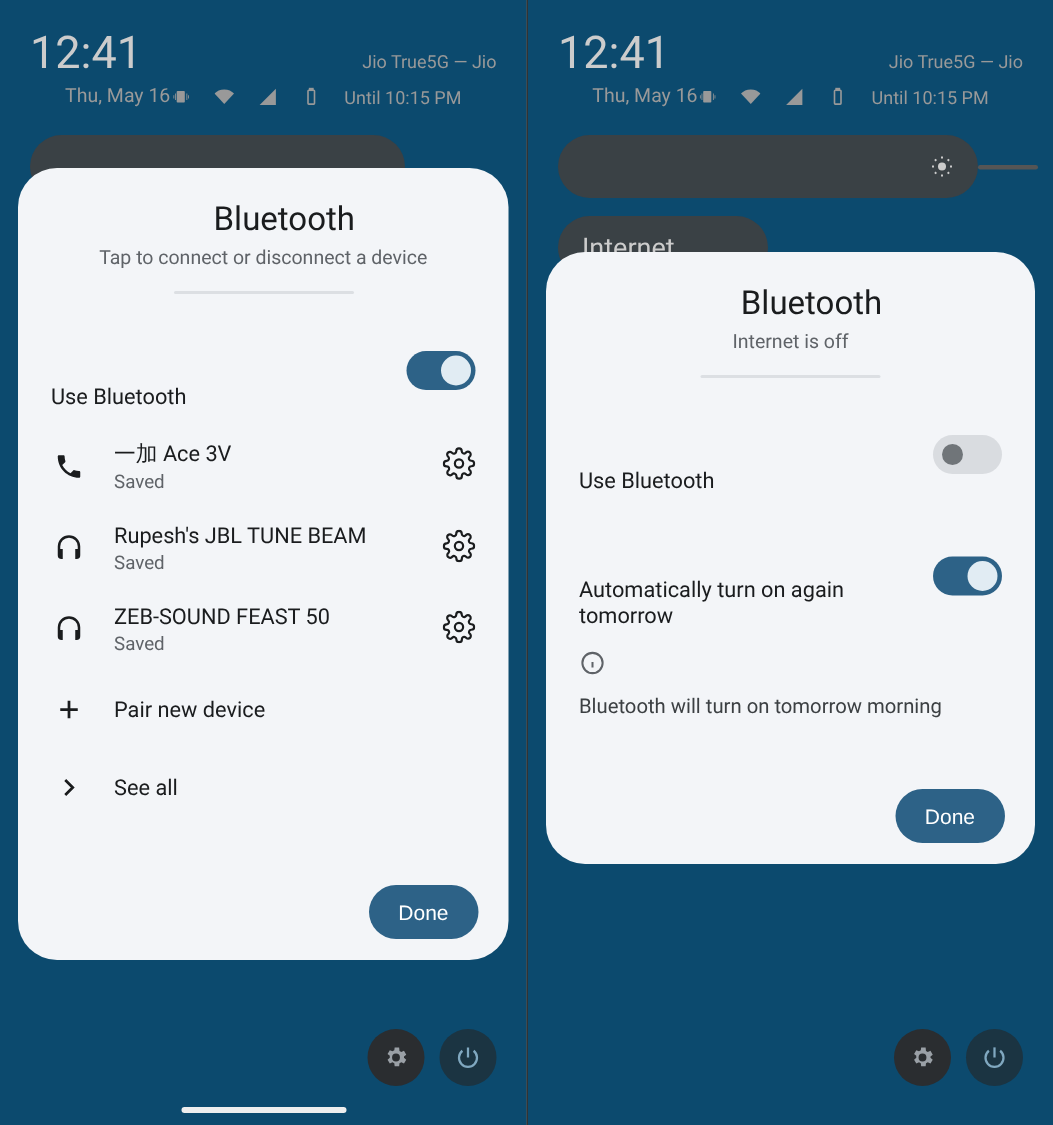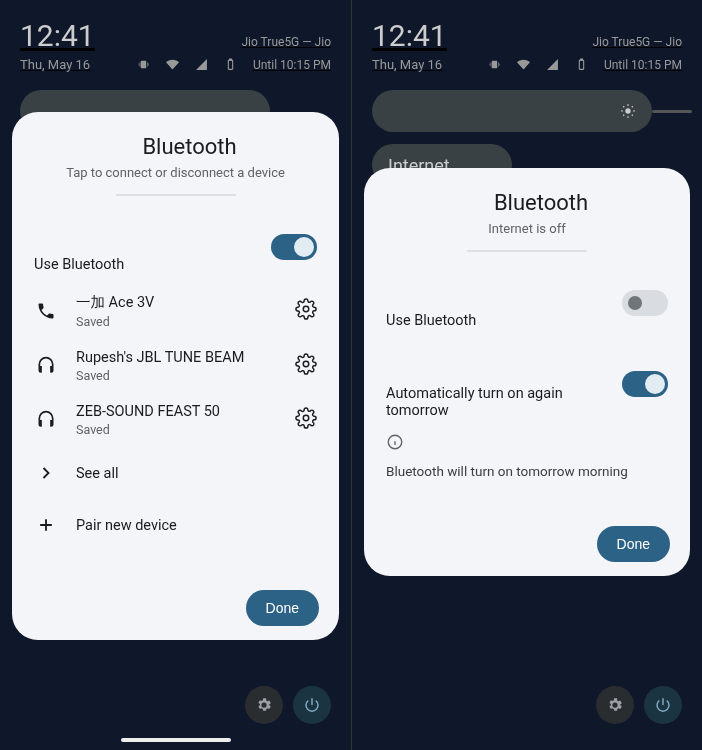--- a/index.html
+++ b/index.html
@@ -6,34 +6,33 @@
   body {
     width: 702px;
     height: 750px;
     background: #ccc;
     display: flex;
     font-family: -apple-system, "Segoe UI", Roboto, sans-serif;
   }
   .phone {
     width: 351px;
     height: 750px;
-    background: #0f172a;
+    background: #0c4a6e;
     position: relative;
     overflow: hidden;
-    text-decoration: underline;
   }
   .phone + .phone { border-left: 1px solid #333; }
   .statusbar {
     padding: 18px 20px 4px 20px;
     color: #aaa;
   }
   .sb-row1 { display: flex; justify-content: space-between; align-items: baseline; }
   .sb-time { font-size: 30px; font-weight: 400; color: #ccc; }
   .sb-carrier { font-size: 12px; color: #999; }
-  .sb-row2 { display: flex; justify-content: space-between; align-items: center; margin-top: 4px; }
+  .sb-row2 { display: flex; justify-content: center; align-items: center; margin-top: 4px; }
   .sb-date { font-size: 13px; color: #999; }
   .sb-icons { display: flex; align-items: center; gap: 16px; font-size: 12px; color: #999; }
   .sb-icons svg { width: 13px; height: 13px; }
   .sb-icons span { font-size: 12px; }
 
   .qs-pill {
     position: absolute;
     background: #3a4145;
     border-radius: 22px;
     height: 42px;
@@ -226,36 +225,36 @@
       </div>
       <div class="action"><svg viewBox="0 0 24 24" fill="none" stroke="#1a1c1e" stroke-width="1.6">
             <circle cx="12" cy="12" r="3"></circle>
             <path d="M19.4 15a1.7 1.7 0 00.3 1.8l.1.1a2 2 0 11-2.8 2.8l-.1-.1a1.7 1.7 0 00-1.8-.3 1.7 1.7 0 00-1 1.5V21a2 2 0 11-4 0v-.1a1.7 1.7 0 00-1.1-1.5 1.7 1.7 0 00-1.8.3l-.1.1a2 2 0 11-2.8-2.8l.1-.1a1.7 1.7 0 00.3-1.8 1.7 1.7 0 00-1.5-1H3a2 2 0 110-4h.1a1.7 1.7 0 001.5-1.1 1.7 1.7 0 00-.3-1.8l-.1-.1a2 2 0 112.8-2.8l.1.1a1.7 1.7 0 001.8.3H9a1.7 1.7 0 001-1.5V3a2 2 0 114 0v.1a1.7 1.7 0 001 1.5 1.7 1.7 0 001.8-.3l.1-.1a2 2 0 112.8 2.8l-.1.1a1.7 1.7 0 00-.3 1.8V9c.3.6.9 1 1.5 1H21a2 2 0 110 4h-.1a1.7 1.7 0 00-1.5 1z"></path>
           </svg></div>
     </div>
 
     <div class="row">
       <div class="icon">
           <svg viewBox="0 0 24 24" fill="none" stroke="#1a1c1e" stroke-width="2.2">
+            <path d="M12 5v14M5 12h14"></path>
+          </svg>
+        </div>
+      <div class="text">
+          <div class="title">Pair new device</div>
+        </div>
+    </div>
+
+    <div class="row">
+      <div class="icon">
+          <svg viewBox="0 0 24 24" fill="none" stroke="#1a1c1e" stroke-width="2.2">
             <path d="M9 6l6 6-6 6"></path>
           </svg>
         </div>
       <div class="text">
           <div class="title">See all</div>
-        </div>
-    </div>
-
-    <div class="row">
-      <div class="icon">
-          <svg viewBox="0 0 24 24" fill="none" stroke="#1a1c1e" stroke-width="2.2">
-            <path d="M12 5v14M5 12h14"></path>
-          </svg>
-        </div>
-      <div class="text">
-          <div class="title">Pair new device</div>
         </div>
     </div>
 
     <div class="done-wrap">
       <button class="done-btn">Done</button>
     </div>
   </div>
 
   <div class="bottom-icons">
     <div class="bicon">

